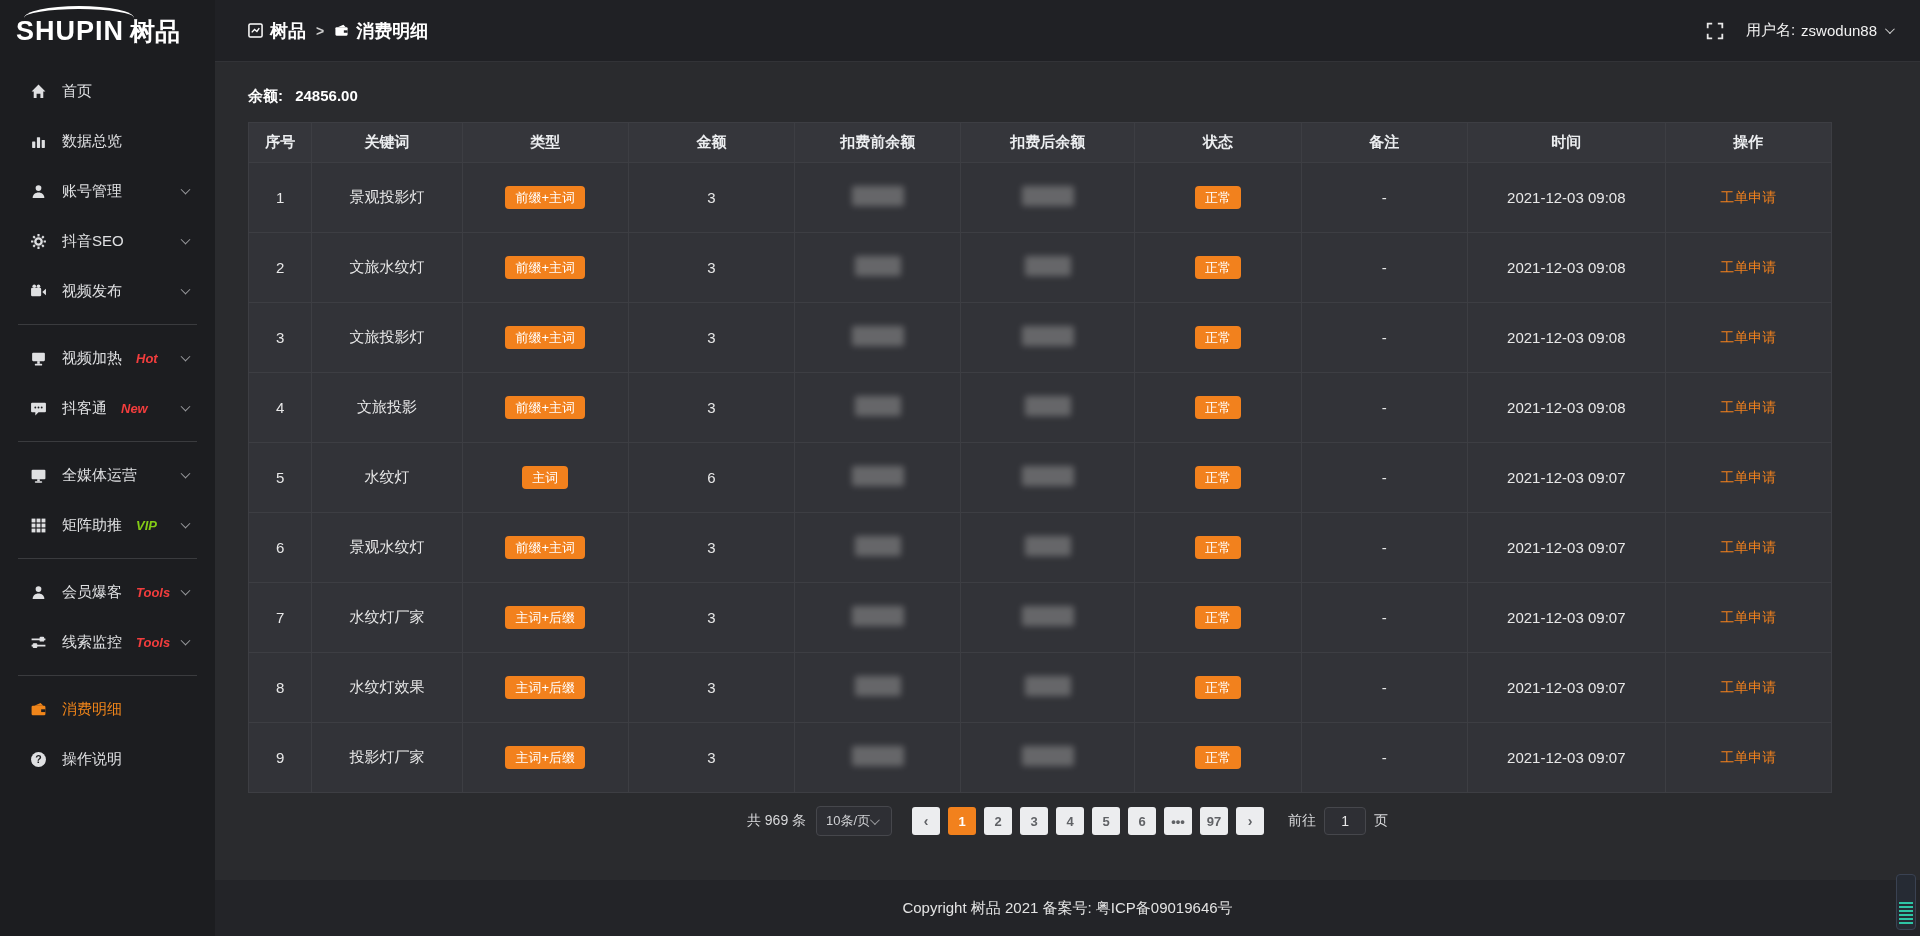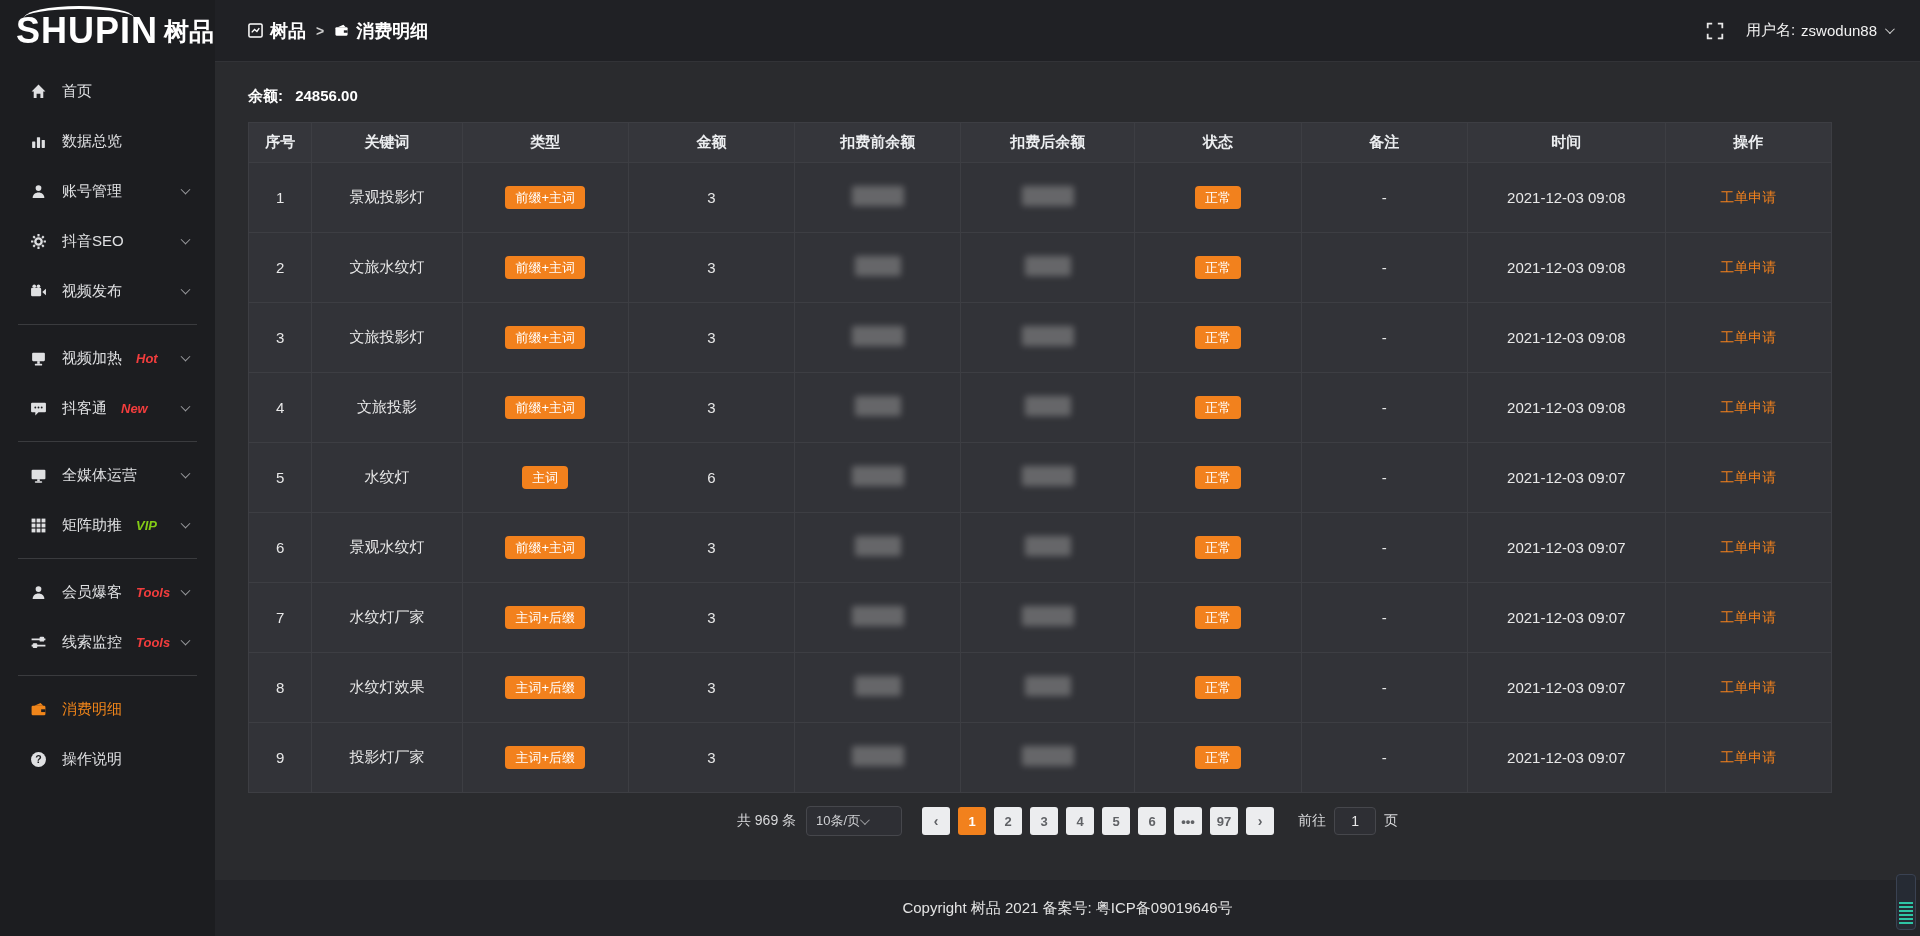--- a/index.html
+++ b/index.html
@@ -6,21 +6,21 @@
   html,body { width:1920px; height:936px; overflow:hidden;
     font-family:"Liberation Sans","DejaVu Sans",sans-serif;
     background:#2a2b2e; color:#e8e8e8; }
 
   
   .sidebar { position:absolute; left:0; top:0; width:215px; height:936px;
     background:#1c1d20; z-index:5; }
   .logo { height:62px; display:flex; align-items:center; padding-left:16px; position:relative; }
   .logo-arc { position:absolute; left:24px; top:6px; width:110px; height:12px;
     border-top:3px solid #fff; border-radius:50% / 100% 100% 0 0; }
-  .logo-en { font-size:36px; font-weight:900; letter-spacing:1px; color:#fff; font-style:normal; }
+  .logo-en { font-size:27px; font-weight:900; letter-spacing:1px; color:#fff; font-style:normal; }
   .logo-cn { font-size:25px; font-weight:900; color:#fff; margin-left:6px; }
   .menu { margin-top:4px; }
   .menu-item { position:relative; height:50px; display:flex; align-items:center;
     padding-left:30px; cursor:pointer; color:#dfe0e2; font-size:15px; }
   .menu-item .mi-icon { width:17px; height:17px; margin-right:15px; display:inline-flex; }
   .menu-item .mi-icon svg { width:17px; height:17px; }
   .menu-item.active { color:#f0851a; }
   .mi-badge { font-style:italic; font-weight:bold; font-size:13px; margin-left:14px; color:#f23d3d; }
   .mi-badge.vip { color:#84cc16; }
   .chev { position:absolute; right:26px; top:50%; width:7px; height:7px;
@@ -56,21 +56,21 @@
     font-size:13px; padding:5px 10px; border-radius:4px; line-height:1; }
   .action-link { color:#f2811d; font-size:14px; cursor:pointer; }
   .blur-block { display:inline-block; width:52px; height:20px; background:#9a9a9a;
     border-radius:2px; filter:blur(3px); opacity:.5; }
   tr:nth-child(even) .blur-block { width:46px; }
   .time-cell { font-size:15px; }
 
   
   .pager { margin-top:13px; display:flex; align-items:center; justify-content:center; gap:10px;
     font-size:14px; color:#d8d9db; }
-  .page-size { display:flex; align-items:center; justify-content:flex-start; width:96px; height:30px;
+  .page-size { display:flex; align-items:center; justify-content:flex-start; width:76px; height:30px;
     background:#2e2f34; border:1px solid #46474c; border-radius:4px; padding:8px 9px;
     color:#cfd0d3; font-size:13px; cursor:pointer; margin-right:10px; }
   .ps-chev { width:7px; height:7px; border-right:1.5px solid #9a9b9e; border-bottom:1.5px solid #9a9b9e;
     transform:rotate(45deg) translateY(-2px); }
   .pg-btn { min-width:28px; height:28px; background:#ecedef; color:#606266; border-radius:3px;
     display:inline-flex; align-items:center; justify-content:center; font-size:13px; font-weight:bold;
     cursor:pointer; padding:0 4px; }
   .pg-btn.arrow { font-size:14px; }
   .pg-btn.active { background:#f2811d; color:#fff; }
   .pg-group { display:flex; gap:8px; align-items:center; }

